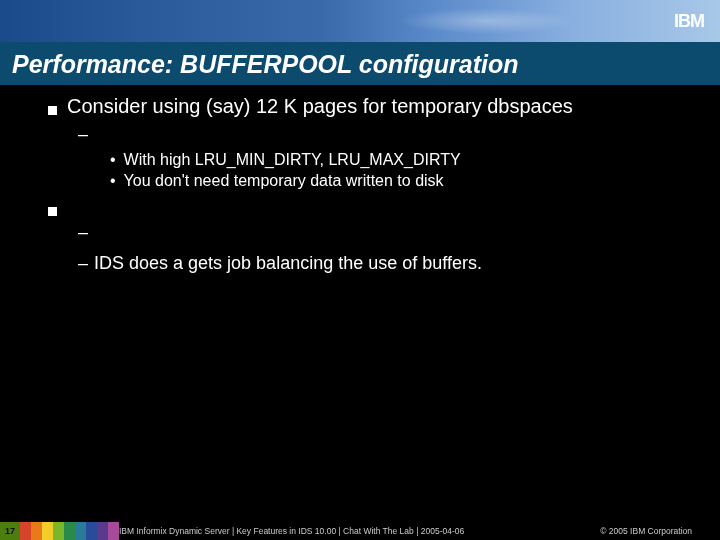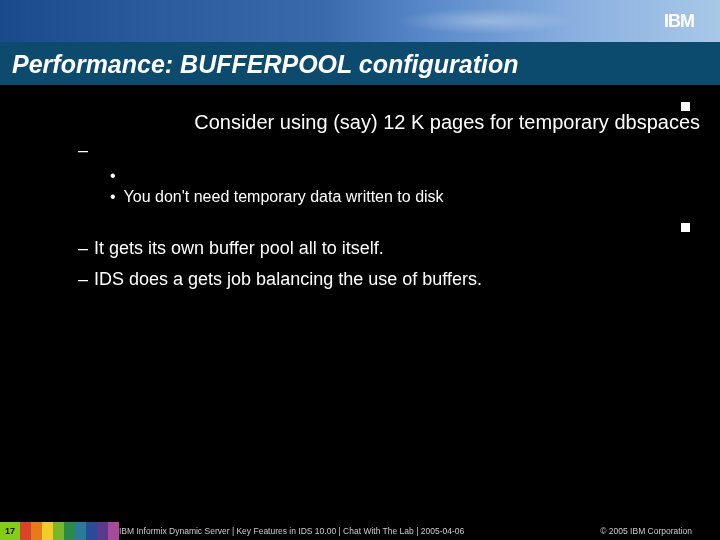--- a/index.html
+++ b/index.html
@@ -12,21 +12,21 @@
       position: relative;
       overflow: hidden;
     }
     .top-banner {
       height: 42px;
       background: linear-gradient(90deg, #1a4a8a 0%, #2a5a9a 20%, #3a6aaa 45%, #5a8aca 60%, #8ab0e0 80%, #a8c8e8 100%);
       position: relative;
       display: flex;
       align-items: center;
       justify-content: flex-end;
-      padding-right: 26px;
+      padding-right: 16px;
     }
     .top-banner::after {
       content: '';
       position: absolute;
       top: 8px;
       left: 55%;
       width: 180px;
       height: 26px;
       background: radial-gradient(ellipse, rgba(255,255,255,0.3) 0%, rgba(255,255,255,0) 70%);
       border-radius: 50%;
@@ -47,22 +47,21 @@
       padding: 8px 12px 6px;
     }
     .content {
       padding: 10px 20px 0 48px;
       color: #fff;
     }
     .bullet-main {
       font-size: 20px;
       margin-bottom: 6px;
       display: flex;
-      align-items: flex-end;
-      flex-direction: column;
+      align-items: center;
     }
     .square {
       display: inline-block;
       width: 9px;
       height: 9px;
       background: #fff;
       margin-right: 10px;
       margin-top: 7px;
       flex-shrink: 0;
     }
@@ -92,21 +91,21 @@
       bottom: 0;
       left: 0;
       right: 0;
       height: 18px;
       display: flex;
       align-items: center;
       font-size: 8.5px;
       color: #ccc;
     }
     .page-badge {
-      background: #84cc16;
+      background: #4d7c0f;
       color: #111;
       height: 18px;
       width: 20px;
       display: flex;
       align-items: center;
       justify-content: center;
       font-size: 9px;
       font-weight: bold;
     }
     .color-strip {
@@ -135,34 +134,34 @@
   <div class="section">
     <div class="bullet-main">
       <span class="square"></span>
       <span>Consider using (say) 12 K pages for temporary dbspaces</span>
     </div>
     <div class="bullet-sub">
       <span class="dash">–</span>
     </div>
     <div class="bullet-dot">
       <span class="dot">•</span>
+      <span>With high LRU_MIN_DIRTY, LRU_MAX_DIRTY</span>
     </div>
     <div class="bullet-dot">
       <span class="dot">•</span>
       <span>You don't need temporary data written to disk</span>
     </div>
   </div>
 
   <div class="section">
     <div class="bullet-main">
       <span class="square"></span>
     </div>
     <div class="bullet-sub">
       <span class="dash">–</span>
-      <span>It gets its own buffer pool all to itself.</span>
     </div>
   </div>
 
   <div class="section">
     <div class="bullet-sub">
       <span class="dash">–</span>
       <span>IDS does a gets job balancing the use of buffers.</span>
     </div>
   </div>
 </div>

